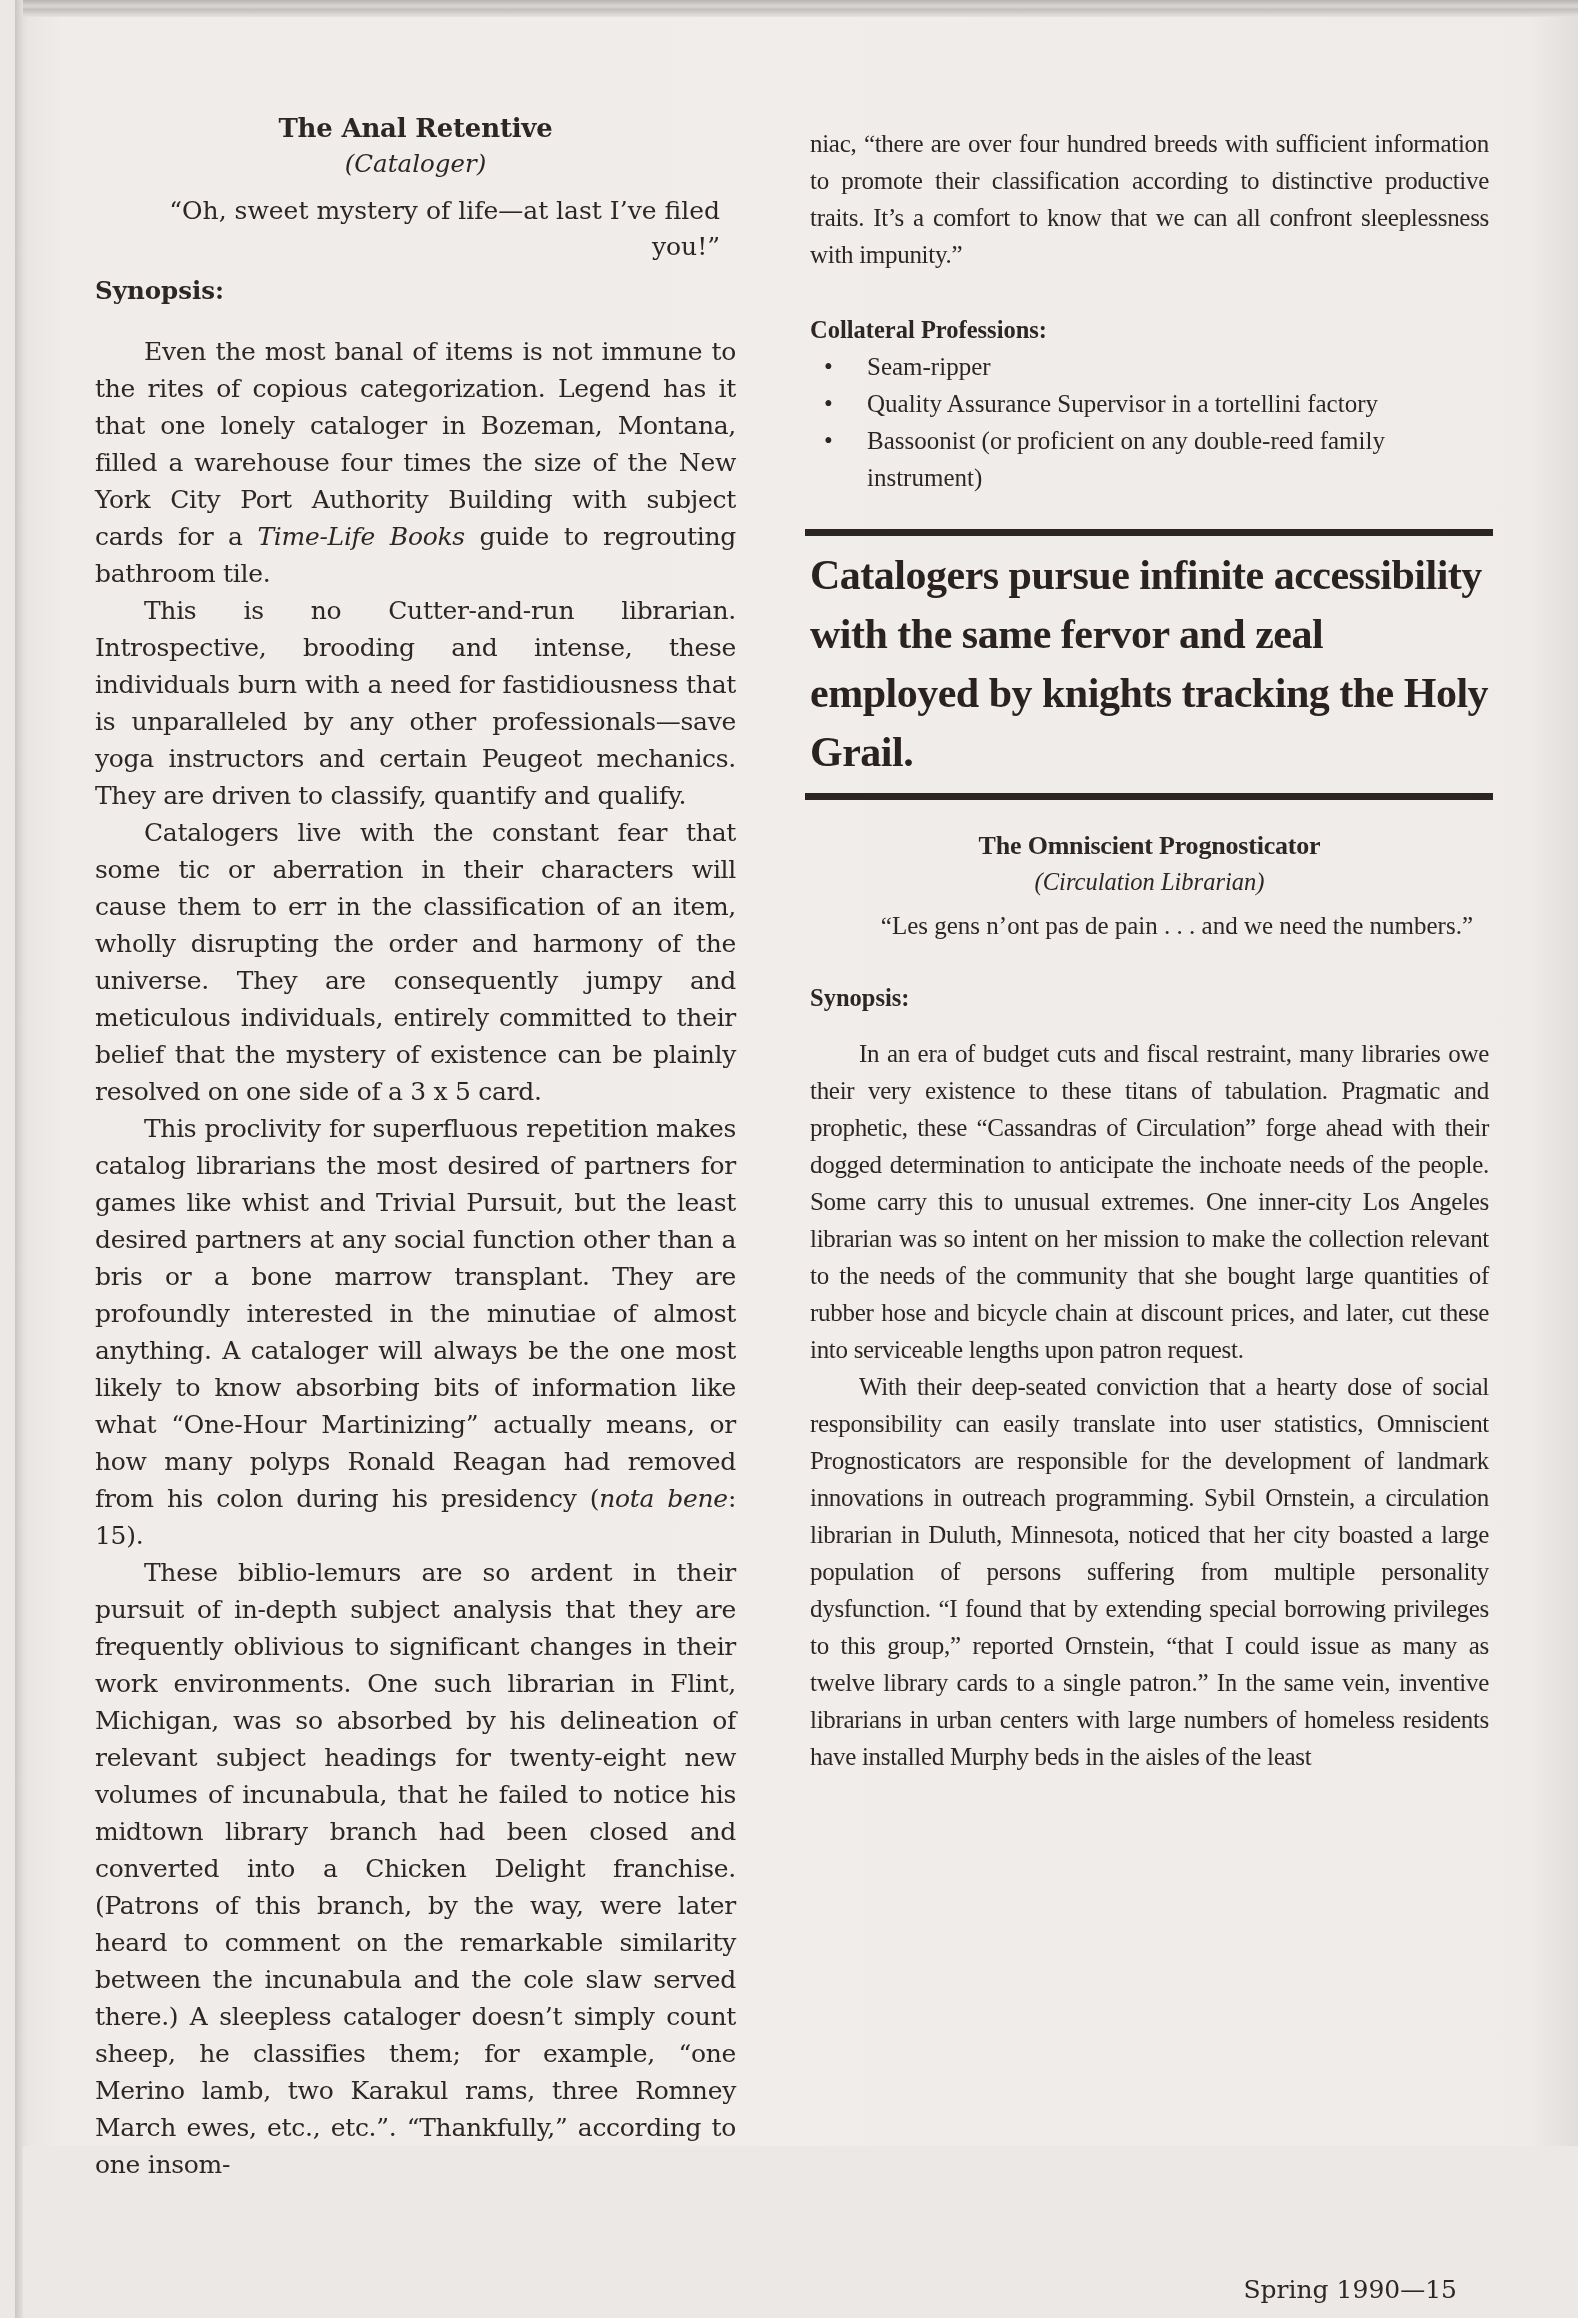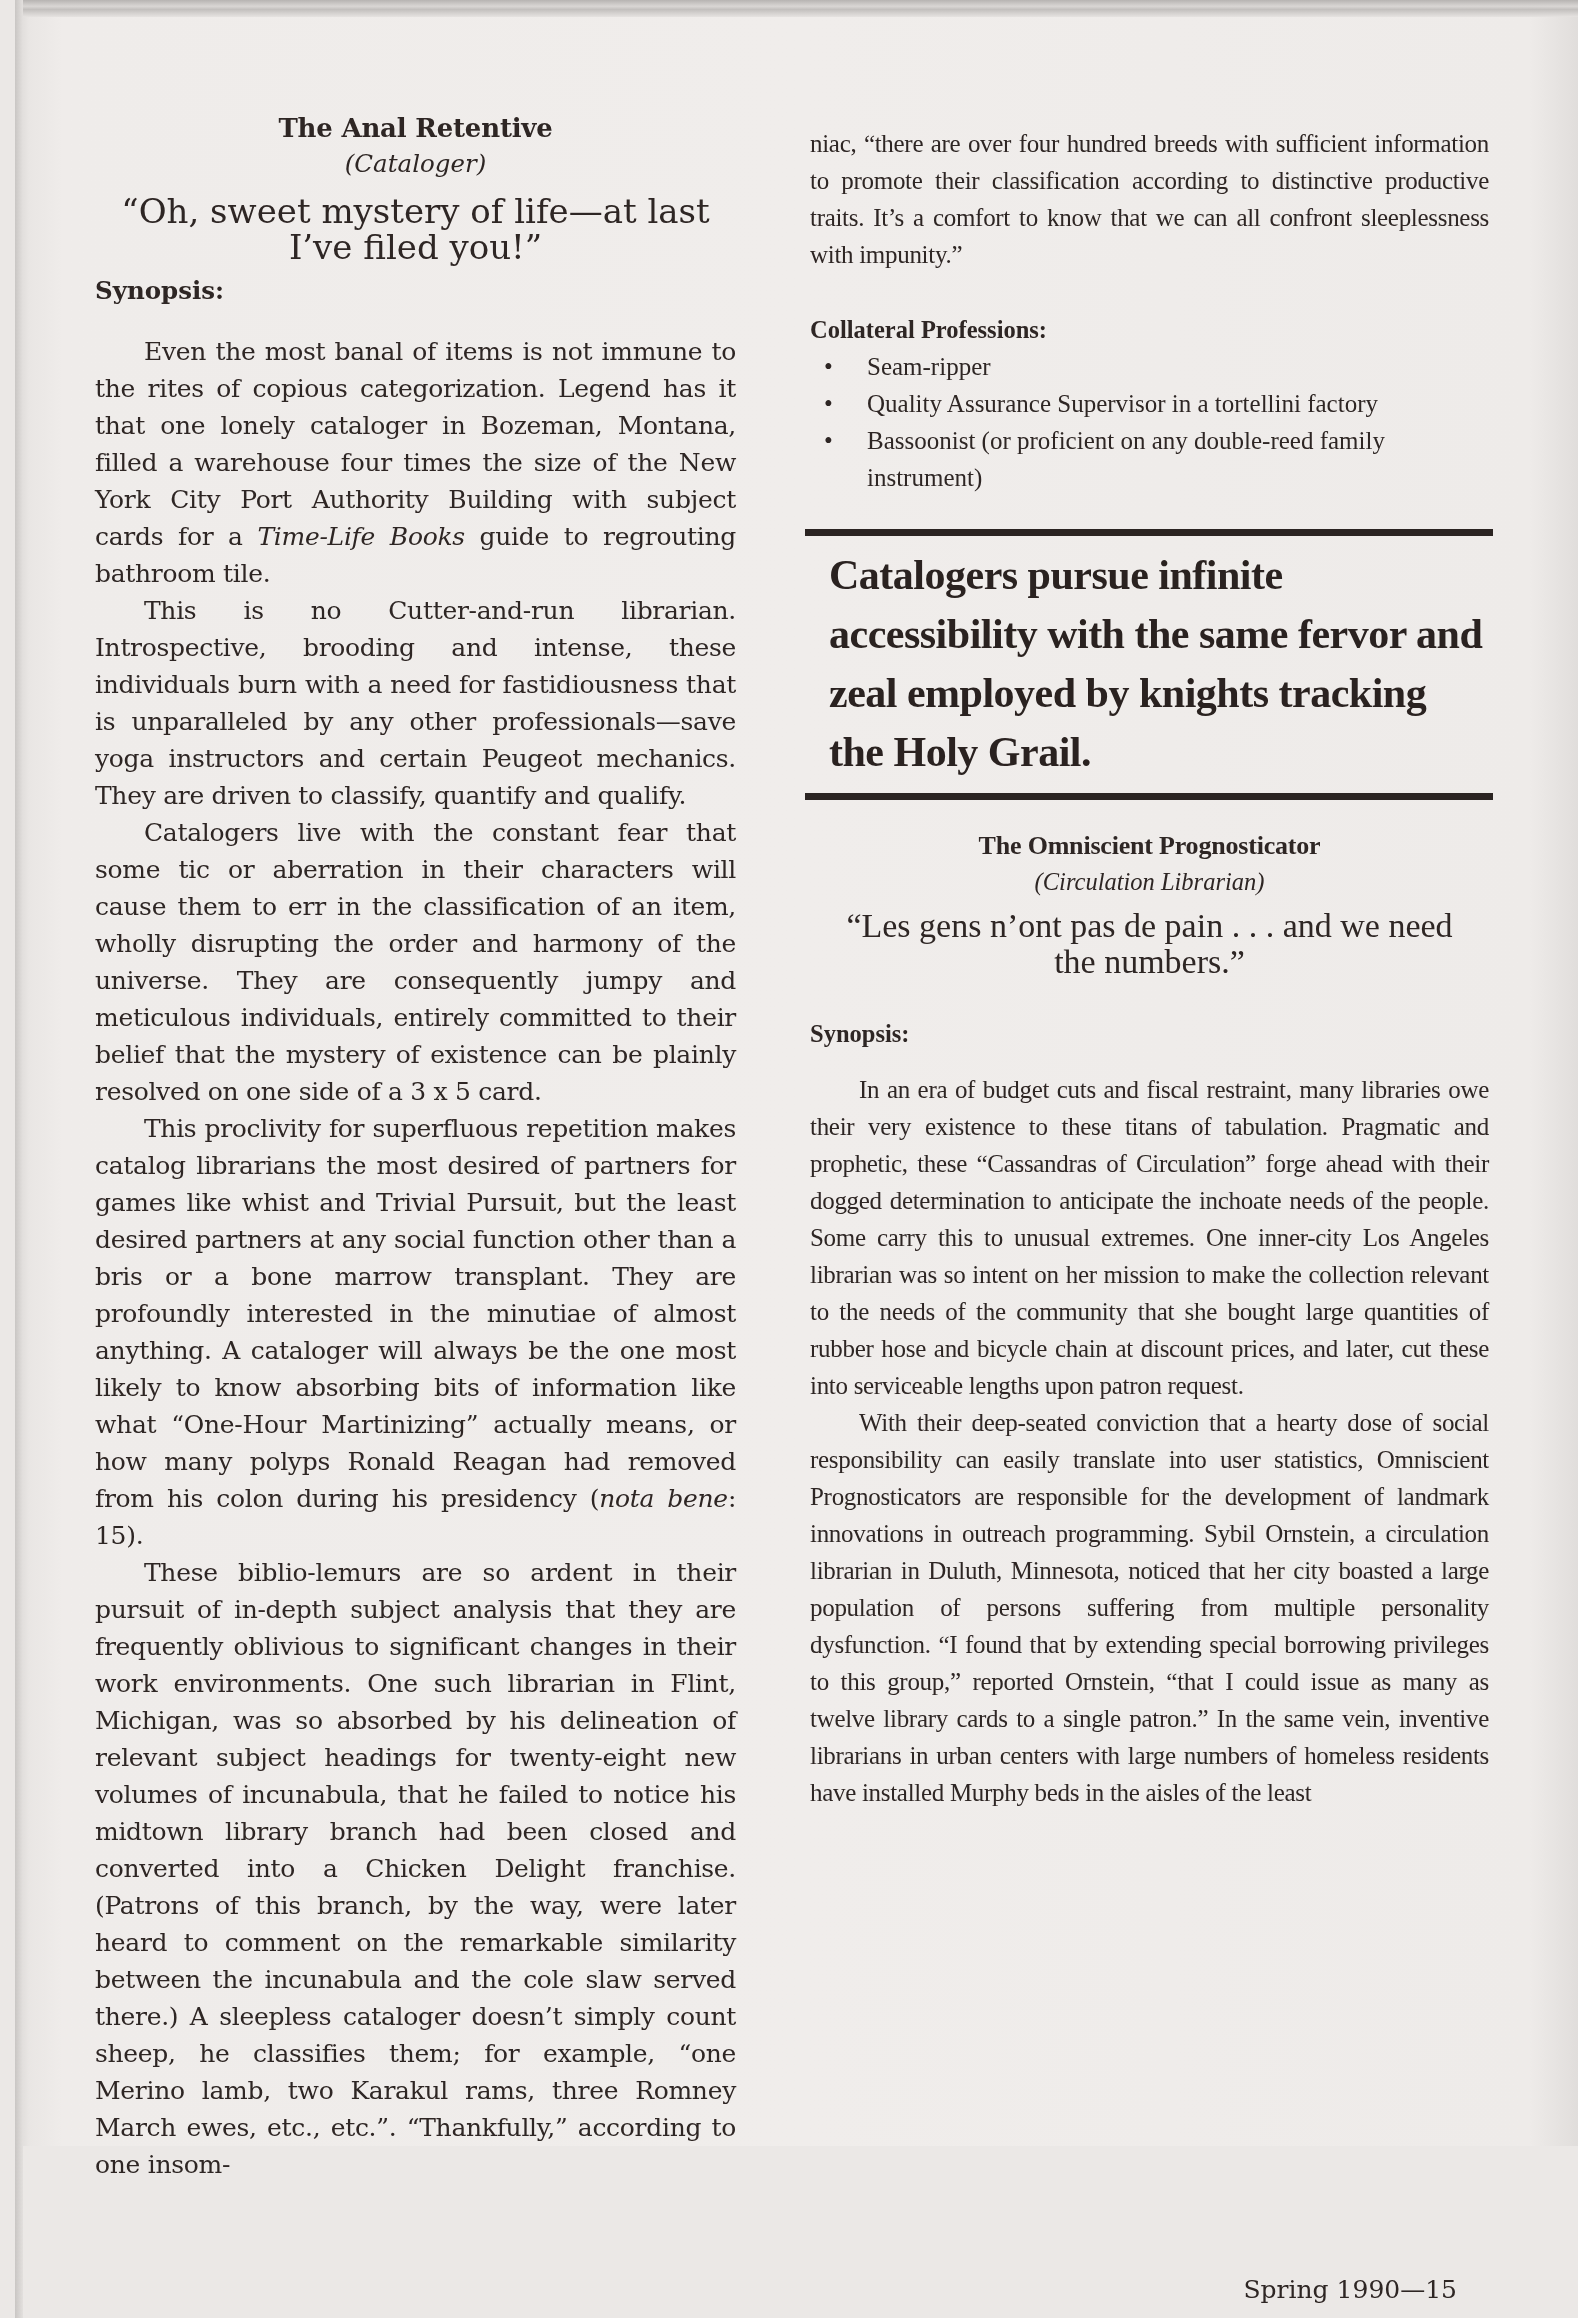--- a/index.html
+++ b/index.html
@@ -27,38 +27,38 @@
     position: absolute; left: 0; top: 0; width: 8px; height: 2319px;
     background: linear-gradient(90deg, #c9c6c4, #e3e0de);
   }
 
   .col { position: absolute; font-size: 25px; line-height: 37px; }
   .col-left { left: 80px; top: 110px; width: 641px; }
   .col-right { left: 795px; top: 125px; width: 679px; font-family: Liberation Serif, serif; }
 
   .entry-title { text-align: center; font-weight: bold; font-size: 26px; line-height: 36px; letter-spacing: -0.2px; }
   .entry-subtitle { text-align: center; font-style: italic; font-size: 24.5px; line-height: 36px; }
-  .entry-quote { text-align: center; font-size: 34px; line-height: 36px; margin-top: 11px; padding: 0 16px; }
+  .entry-quote { text-align: right; font-size: 25px; line-height: 36px; margin-top: 11px; padding: 0 16px; }
   .section-heading { font-weight: bold; font-size: 24.5px; line-height: 36px; }
   p.body-para { margin: 0; text-align: justify; text-indent: 49px; letter-spacing: -0.3px; }
   p.body-para.noindent { text-indent: 0; }
 
   .col-left .section-heading { margin-top: 8px; margin-bottom: 24px; }
   .col-right .section-heading.collateral { margin-top: 39px; }
   ul.bullets { list-style: none; margin: 0; padding: 0 0 0 14px; }
   ul.bullets li { position: relative; padding-left: 43px; }
   ul.bullets li::before {
     content: "\2022"; position: absolute; left: 0; top: 0;
   }
 
   .pullquote-rule { height: 7px; background: #2b2422; margin-left: -4.7px; width: 688px; }
   .pullquote-rule.top { margin-top: 33px; }
   .pullquote {
     font-weight: bold; font-size: 42px; line-height: 59px; letter-spacing: -0.5px;
-    padding: 9.5px 0 11px 0; color: #2a2220; margin-left: 19px;
+    padding: 9.5px 0 11px 0; color: #2a2220;
   }
   .pullquote-rule.bottom { margin-top: 0; }
 
   .omni .entry-title { margin-top: 28px; }
   .omni .entry-quote { margin-top: 8px; }
   .omni .section-heading { margin-top: 36px; margin-bottom: 19px; }
 
   .footer {
     position: absolute; right: 136px; top: 2274px;
     font-size: 25px; line-height: 32px;

